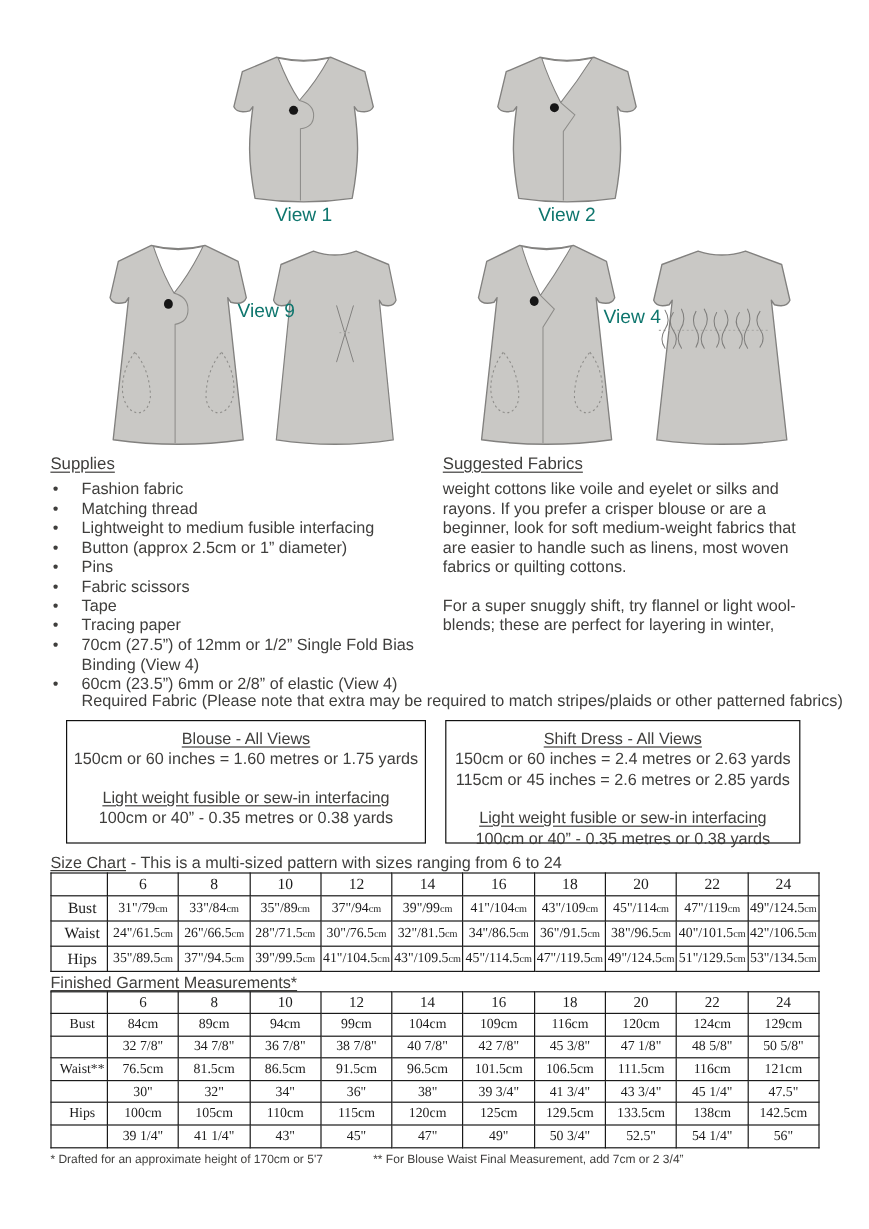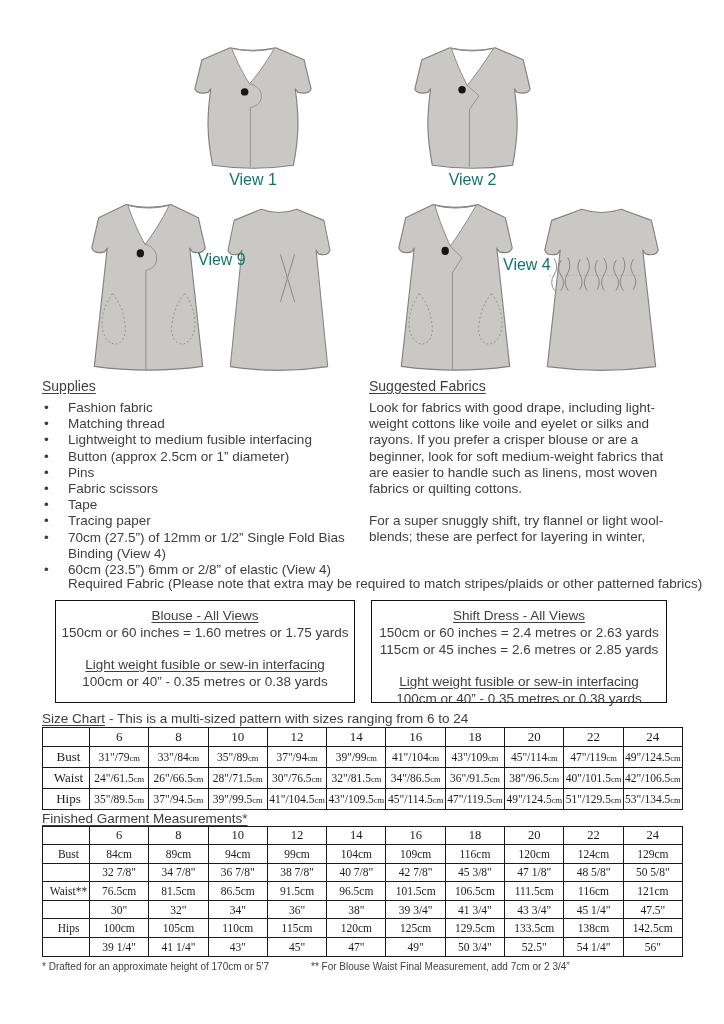--- a/index.html
+++ b/index.html
@@ -175,21 +175,20 @@
         <div class="bullet-item">
           <span class="bullet">•</span>
           <span class="li-text">60cm (23.5”) 6mm or 2/8” of elastic (View 4)</span>
         </div>
       </div>
   </div>
 
   <div class="suggested">
     <div class="heading">Suggested Fabrics</div>
     <div>
-        <div class="text-line">Look for fabrics with good drape, including light-</div>
         <div class="text-line">weight cottons like voile and eyelet or silks and</div>
         <div class="text-line">rayons. If you prefer a crisper blouse or are a</div>
         <div class="text-line">beginner, look for soft medium-weight fabrics that</div>
         <div class="text-line">are easier to handle such as linens, most woven</div>
         <div class="text-line">fabrics or quilting cottons.</div>
       </div>
     <div class="para-gap"></div>
     <div>
         <div class="text-line">For a super snuggly shift, try flannel or light wool-</div>
         <div class="text-line">blends; these are perfect for layering in winter,</div>

